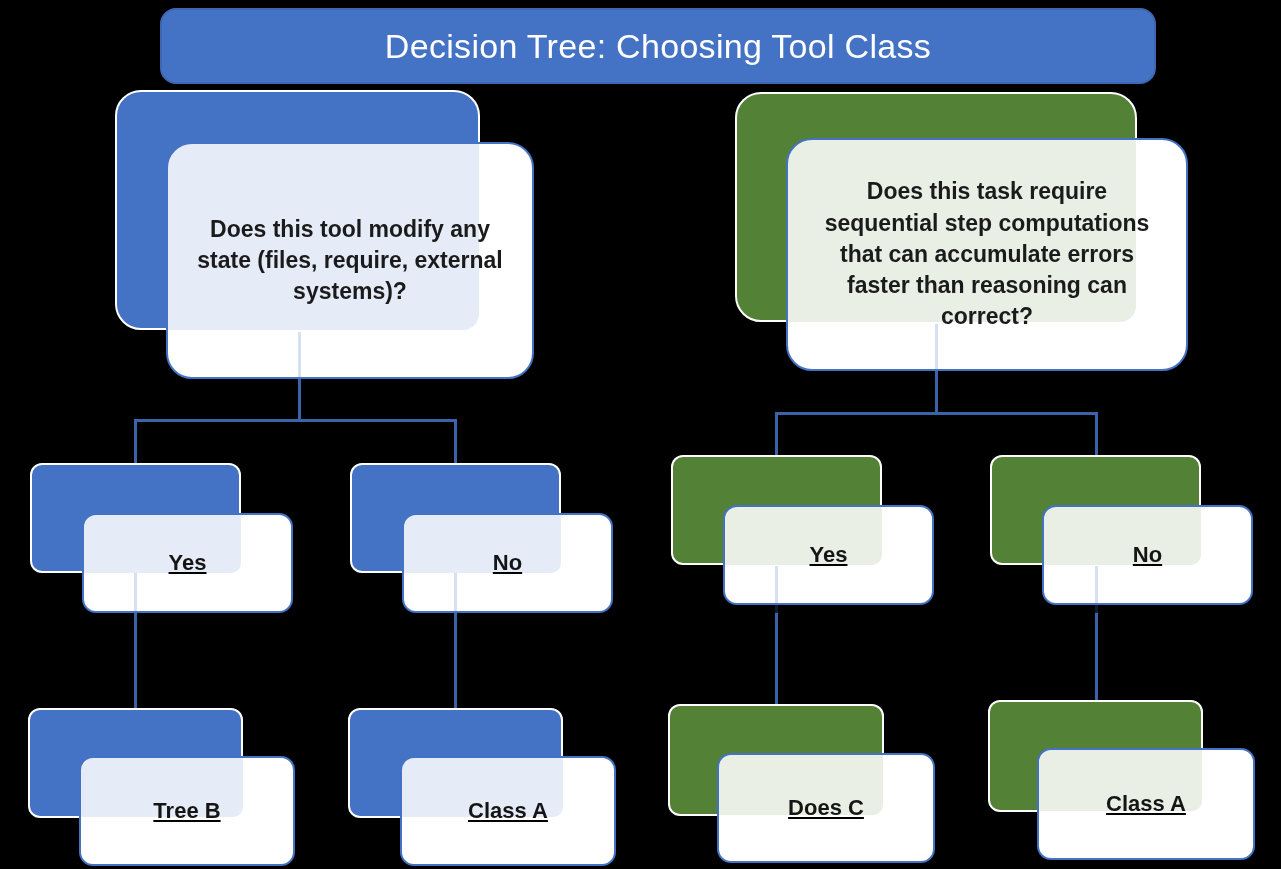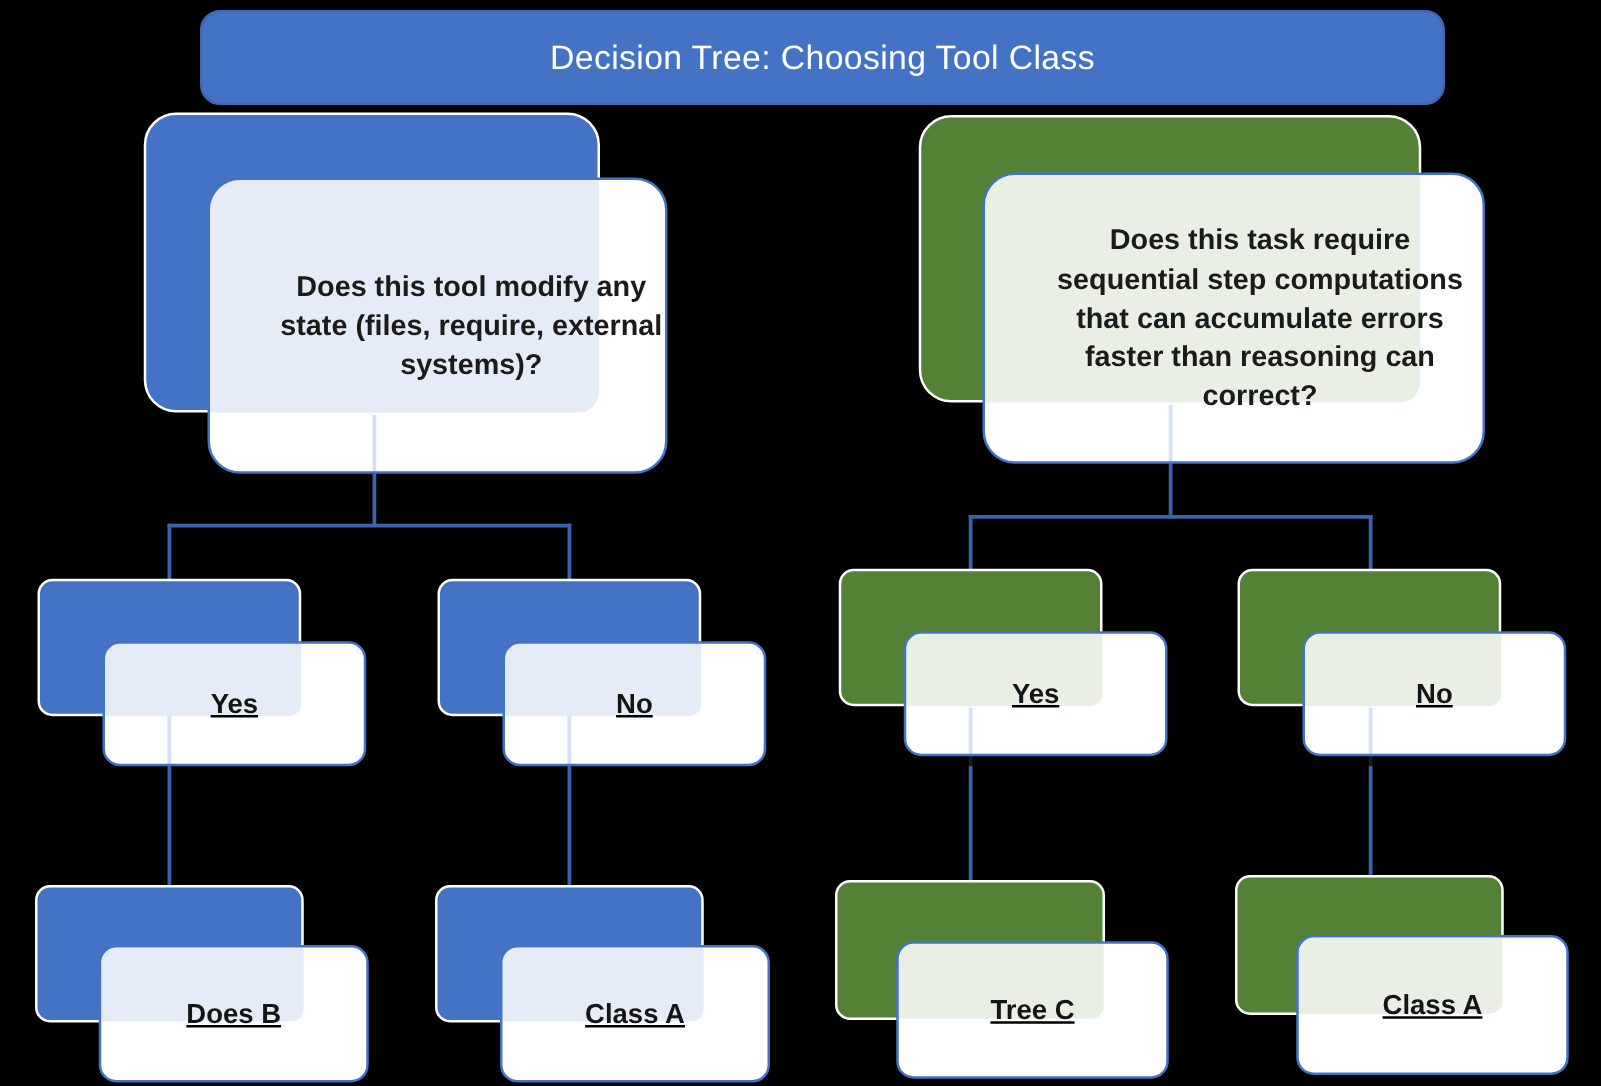--- a/index.html
+++ b/index.html
@@ -5,40 +5,40 @@
   html,body{margin:0;padding:0;background:#000;}
   #stage{
     position:relative;width:1281px;height:869px;background:var(--bg,#000);
     font-family:"Liberation Sans","DejaVu Sans",sans-serif;overflow:hidden;
   }
   .banner{
     position:absolute;left:160px;top:8px;width:996px;height:76px;
     background:var(--blue,#4472C4);border:2px solid #3E68B3;border-radius:16px;
     display:flex;align-items:center;justify-content:center;box-sizing:border-box;
   }
-  .banner .title{color:#fff;font-size:27px;font-weight:500;letter-spacing:.3px;}
+  .banner .title{color:#fff;font-size:34px;font-weight:500;letter-spacing:.3px;}
   .back{position:absolute;border:2.5px solid #fff;box-sizing:border-box;z-index:2;}
   .back.blue{background:var(--blue,#4472C4);}
   .back.green{background:var(--green,#538135);}
   .card{
     position:absolute;background:var(--card,#fff);border:2.5px solid var(--blue,#4472C4);
     box-sizing:border-box;z-index:3;display:flex;align-items:center;justify-content:center;
     overflow:hidden;
   }
   .tint{position:absolute;left:0;top:0;z-index:0;}
   .tint.blue{background:rgba(68,114,196,.14);border-bottom-right-radius:16px;}
   .tint.green{background:rgba(83,129,53,.13);border-bottom-right-radius:16px;}
   .qtext{
     position:relative;z-index:1;text-align:center;font-weight:700;font-size:23px;
     line-height:1.36;color:#1b1b1b;
   }
   .label{position:relative;z-index:1;font-weight:700;font-size:22px;color:#151515;text-align:center;}
   .line{position:absolute;background:var(--connector,#3A63AC);z-index:1;}
   .line.faint{background:rgba(68,114,196,.22);z-index:5;}
-  .r26{border-radius:26px;justify-content:flex-end;} .r12{border-radius:12px;} .r14{border-radius:14px;text-decoration:underline;}
+  .r26{border-radius:26px;} .r12{border-radius:12px;} .r14{border-radius:14px;text-decoration:underline;}
 </style>
 </head>
 <body>
 
 <div id="stage">
 
   <div class="banner">
     <div class="title">Decision Tree: Choosing Tool Class</div>
   </div>
 
@@ -95,33 +95,33 @@
 
   <div class="back green r12" style="left:990px;top:455px;width:211px;height:110px;"></div>
   <div class="card r14" style="left:1042px;top:505px;width:211px;height:100px;">
     <div class="tint green" style="width:157px;height:58px;border-bottom-right-radius:10px;"></div>
     <div class="label">No</div>
   </div>
 
   <div class="back blue r12" style="left:28px;top:708px;width:215px;height:110px;"></div>
   <div class="card r14" style="left:79px;top:756px;width:216px;height:110px;">
     <div class="tint blue" style="width:162px;height:59px;border-bottom-right-radius:10px;"></div>
-    <div class="label">Does B</div>
+    <div class="label">Tree B</div>
   </div>
 
   <div class="back blue r12" style="left:348px;top:708px;width:215px;height:110px;"></div>
   <div class="card r14" style="left:400px;top:756px;width:216px;height:110px;">
     <div class="tint blue" style="width:161px;height:59px;border-bottom-right-radius:10px;"></div>
     <div class="label">Class A</div>
   </div>
 
   <div class="back green r12" style="left:668px;top:704px;width:216px;height:112px;"></div>
   <div class="card r14" style="left:717px;top:753px;width:218px;height:110px;">
     <div class="tint green" style="width:164px;height:60px;border-bottom-right-radius:10px;"></div>
-    <div class="label">Tree C</div>
+    <div class="label">Does C</div>
   </div>
 
   <div class="back green r12" style="left:988px;top:700px;width:215px;height:112px;"></div>
   <div class="card r14" style="left:1037px;top:748px;width:218px;height:112px;">
     <div class="tint green" style="width:163px;height:61px;border-bottom-right-radius:10px;"></div>
     <div class="label">Class A</div>
   </div>
 
 </div>
 

